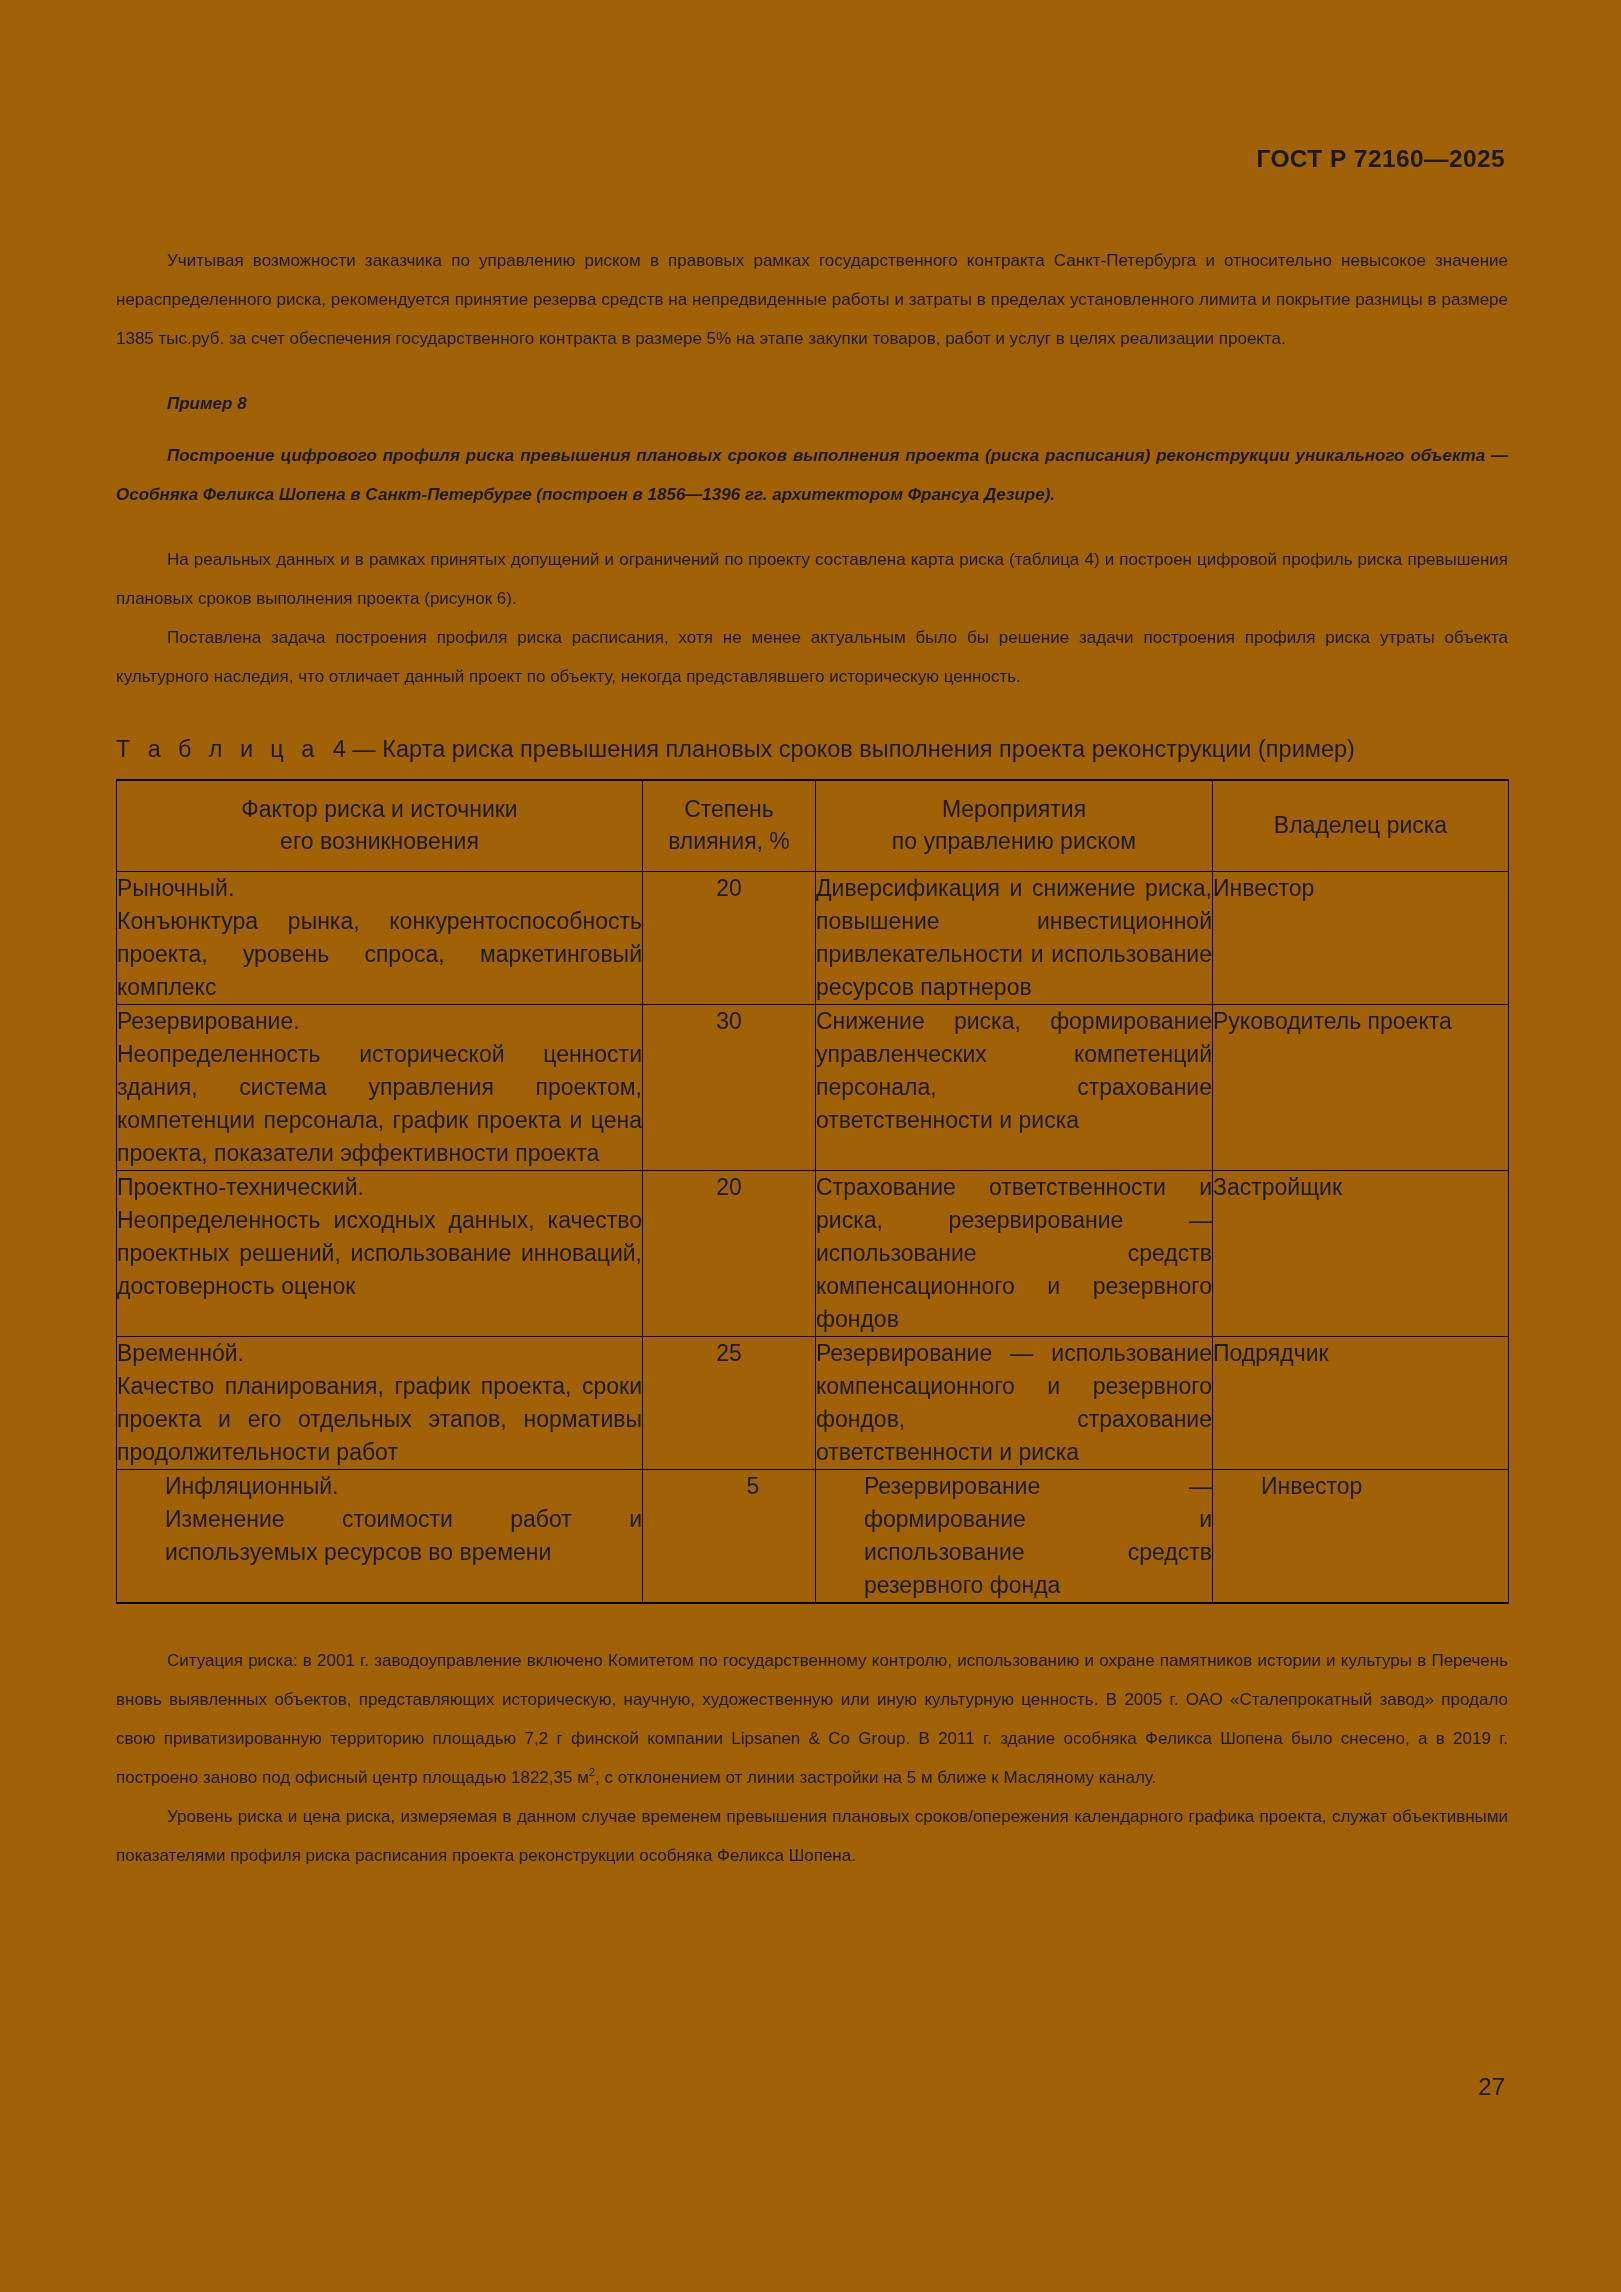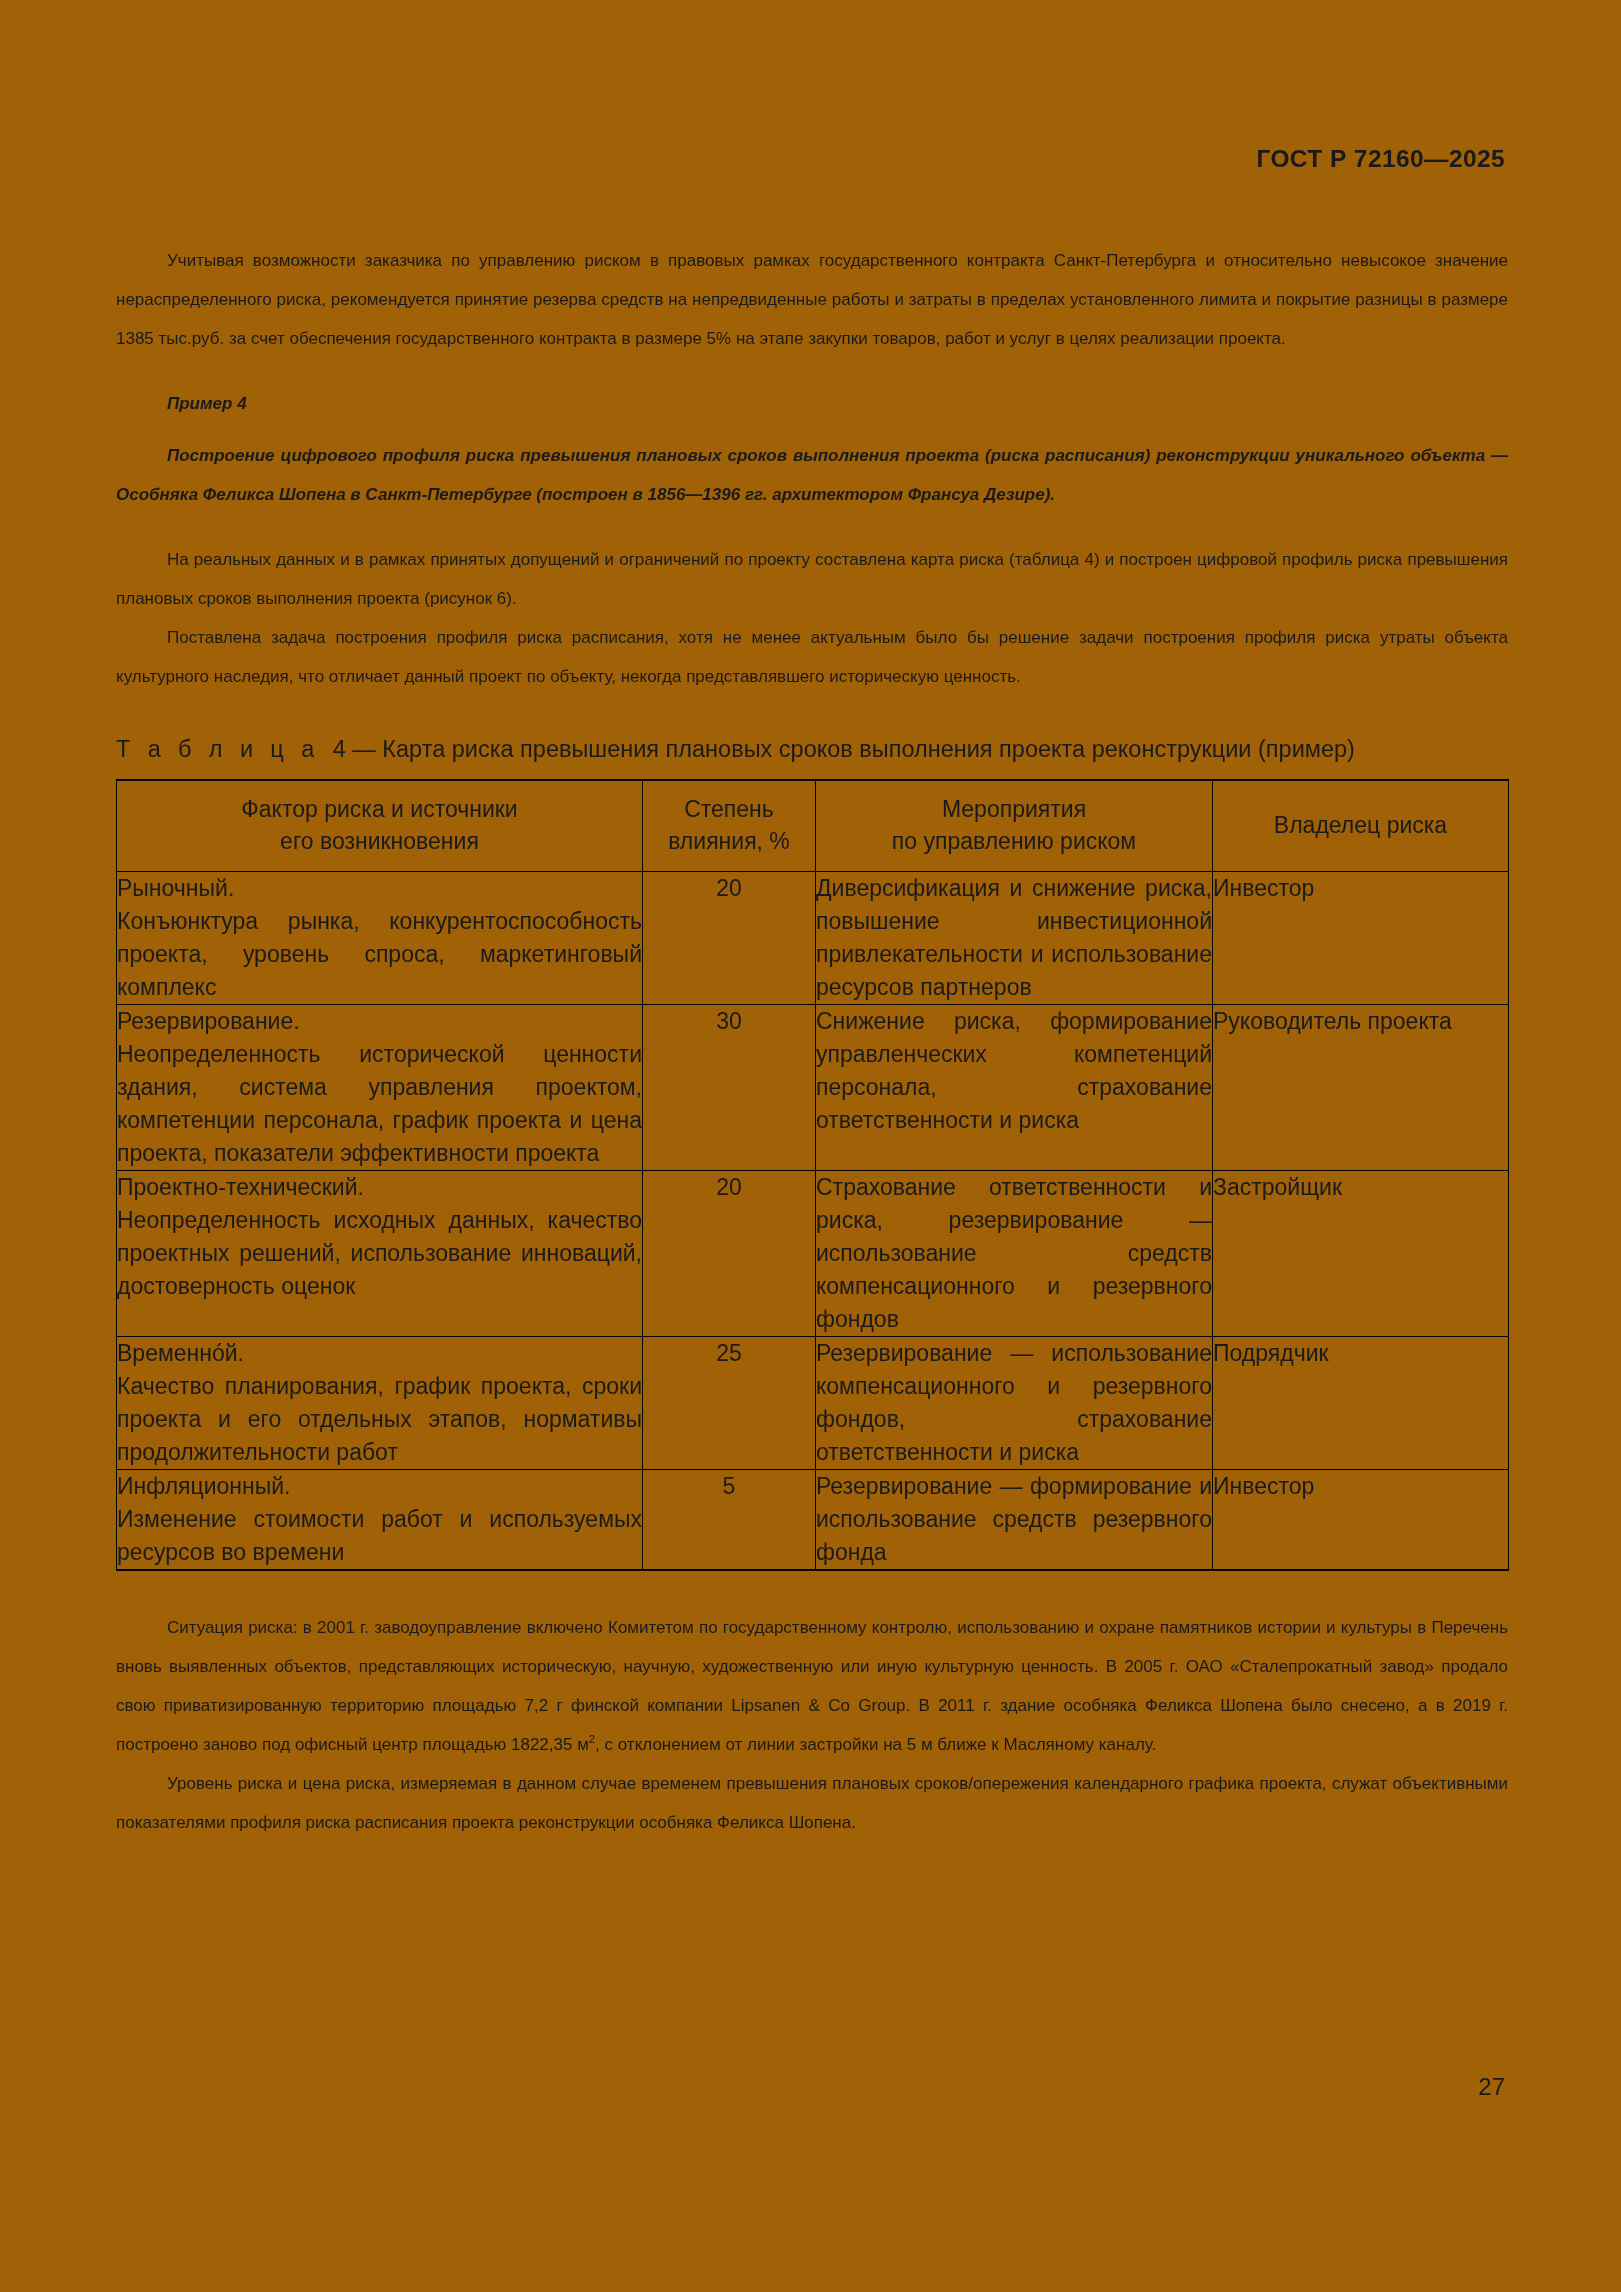--- a/index.html
+++ b/index.html
@@ -98,20 +98,21 @@
     font-weight: normal;
     padding: 11.8px 7.8px 13.7px 7.8px;
     vertical-align: middle;
     line-height: 32px;
   }
   table.risk-table tbody tr td {
     border-bottom: 1.5px solid #000;
   }
   table.risk-table tbody tr:last-child td {
     border-bottom: 2.9px solid #000;
+    padding-left: 48px;
   }
   td.c-factor {
     padding: 9.8px 13.7px 11.8px 13.7px;
     text-align: justify;
     text-justify: inter-word;
   }
   td.c-degree {
     text-align: center;
     vertical-align: middle;
   }
@@ -150,21 +151,21 @@
 <div class="page">
 
   <div class="doc-header">ГОСТ Р 72160—2025</div>
 
   <div class="content" style="top:241px;">
 
     <p class="para">Учитывая возможности заказчика по управлению риском в правовых рамках государственного контракта Санкт-Петербурга и относительно невысокое значение нераспределенного риска, рекомендуется принятие резерва средств на непредвиденные работы и затраты в пределах установленного лимита и покрытие разницы в размере 1385 тыс.руб. за счет обеспечения государственного контракта в размере 5% на этапе закупки товаров, работ и услуг в целях реализации проекта.</p>
 
     <div class="gap-md"></div>
 
-    <p class="para ex-label">Пример 4</p>
+    <p class="para ex-label">Пример 8</p>
 
     <div class="gap-sm"></div>
 
     <p class="para bi">Построение цифрового профиля риска превышения плановых сроков выполнения проекта (риска расписания) реконструкции уникального объекта — Особняка Феликса Шопена в Санкт-Петербурге (построен в 1856—1396 гг. архитектором Франсуа Дезире).</p>
 
     <div class="gap-md"></div>
 
     <p class="para">На реальных данных и в рамках принятых допущений и ограничений по проекту составлена карта риска (таблица 4) и построен цифровой профиль риска превышения плановых сроков выполнения проекта (рисунок 6).</p>
 
     <p class="para">Поставлена задача построения профиля риска расписания, хотя не менее актуальным было бы решение задачи построения профиля риска утраты объекта культурного наследия, что отличает данный проект по объекту, некогда представлявшего историческую ценность.</p>

